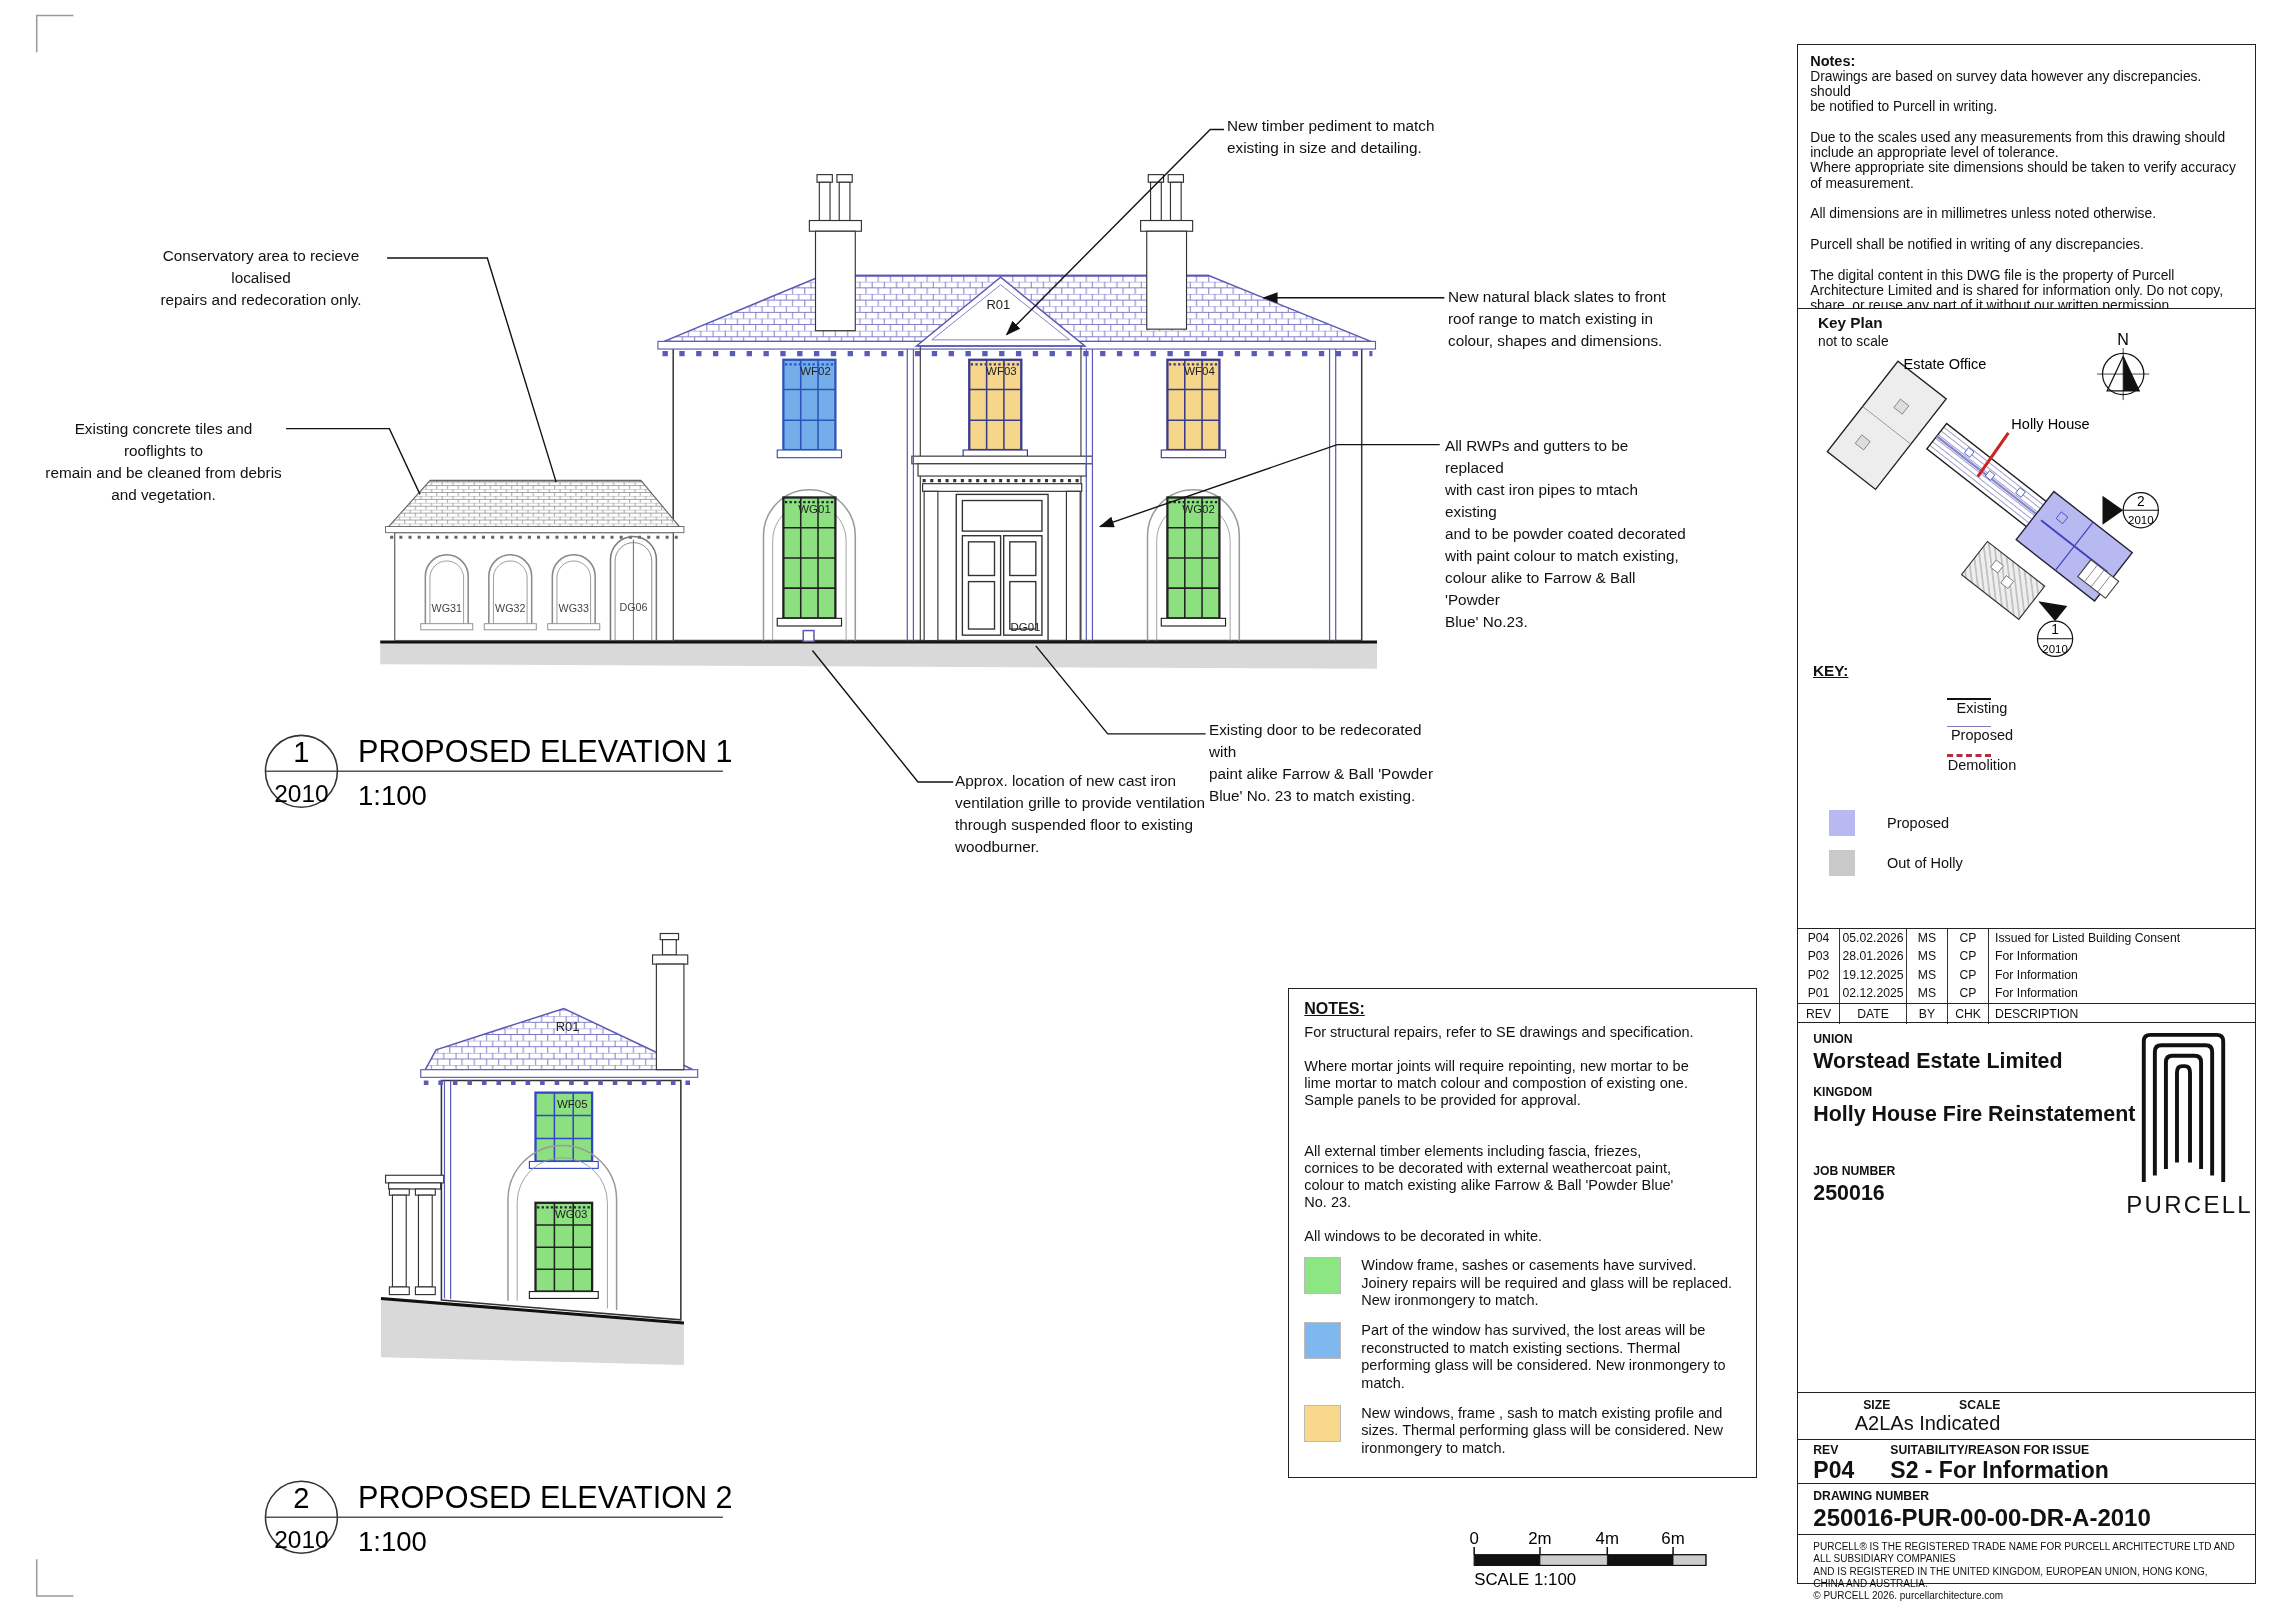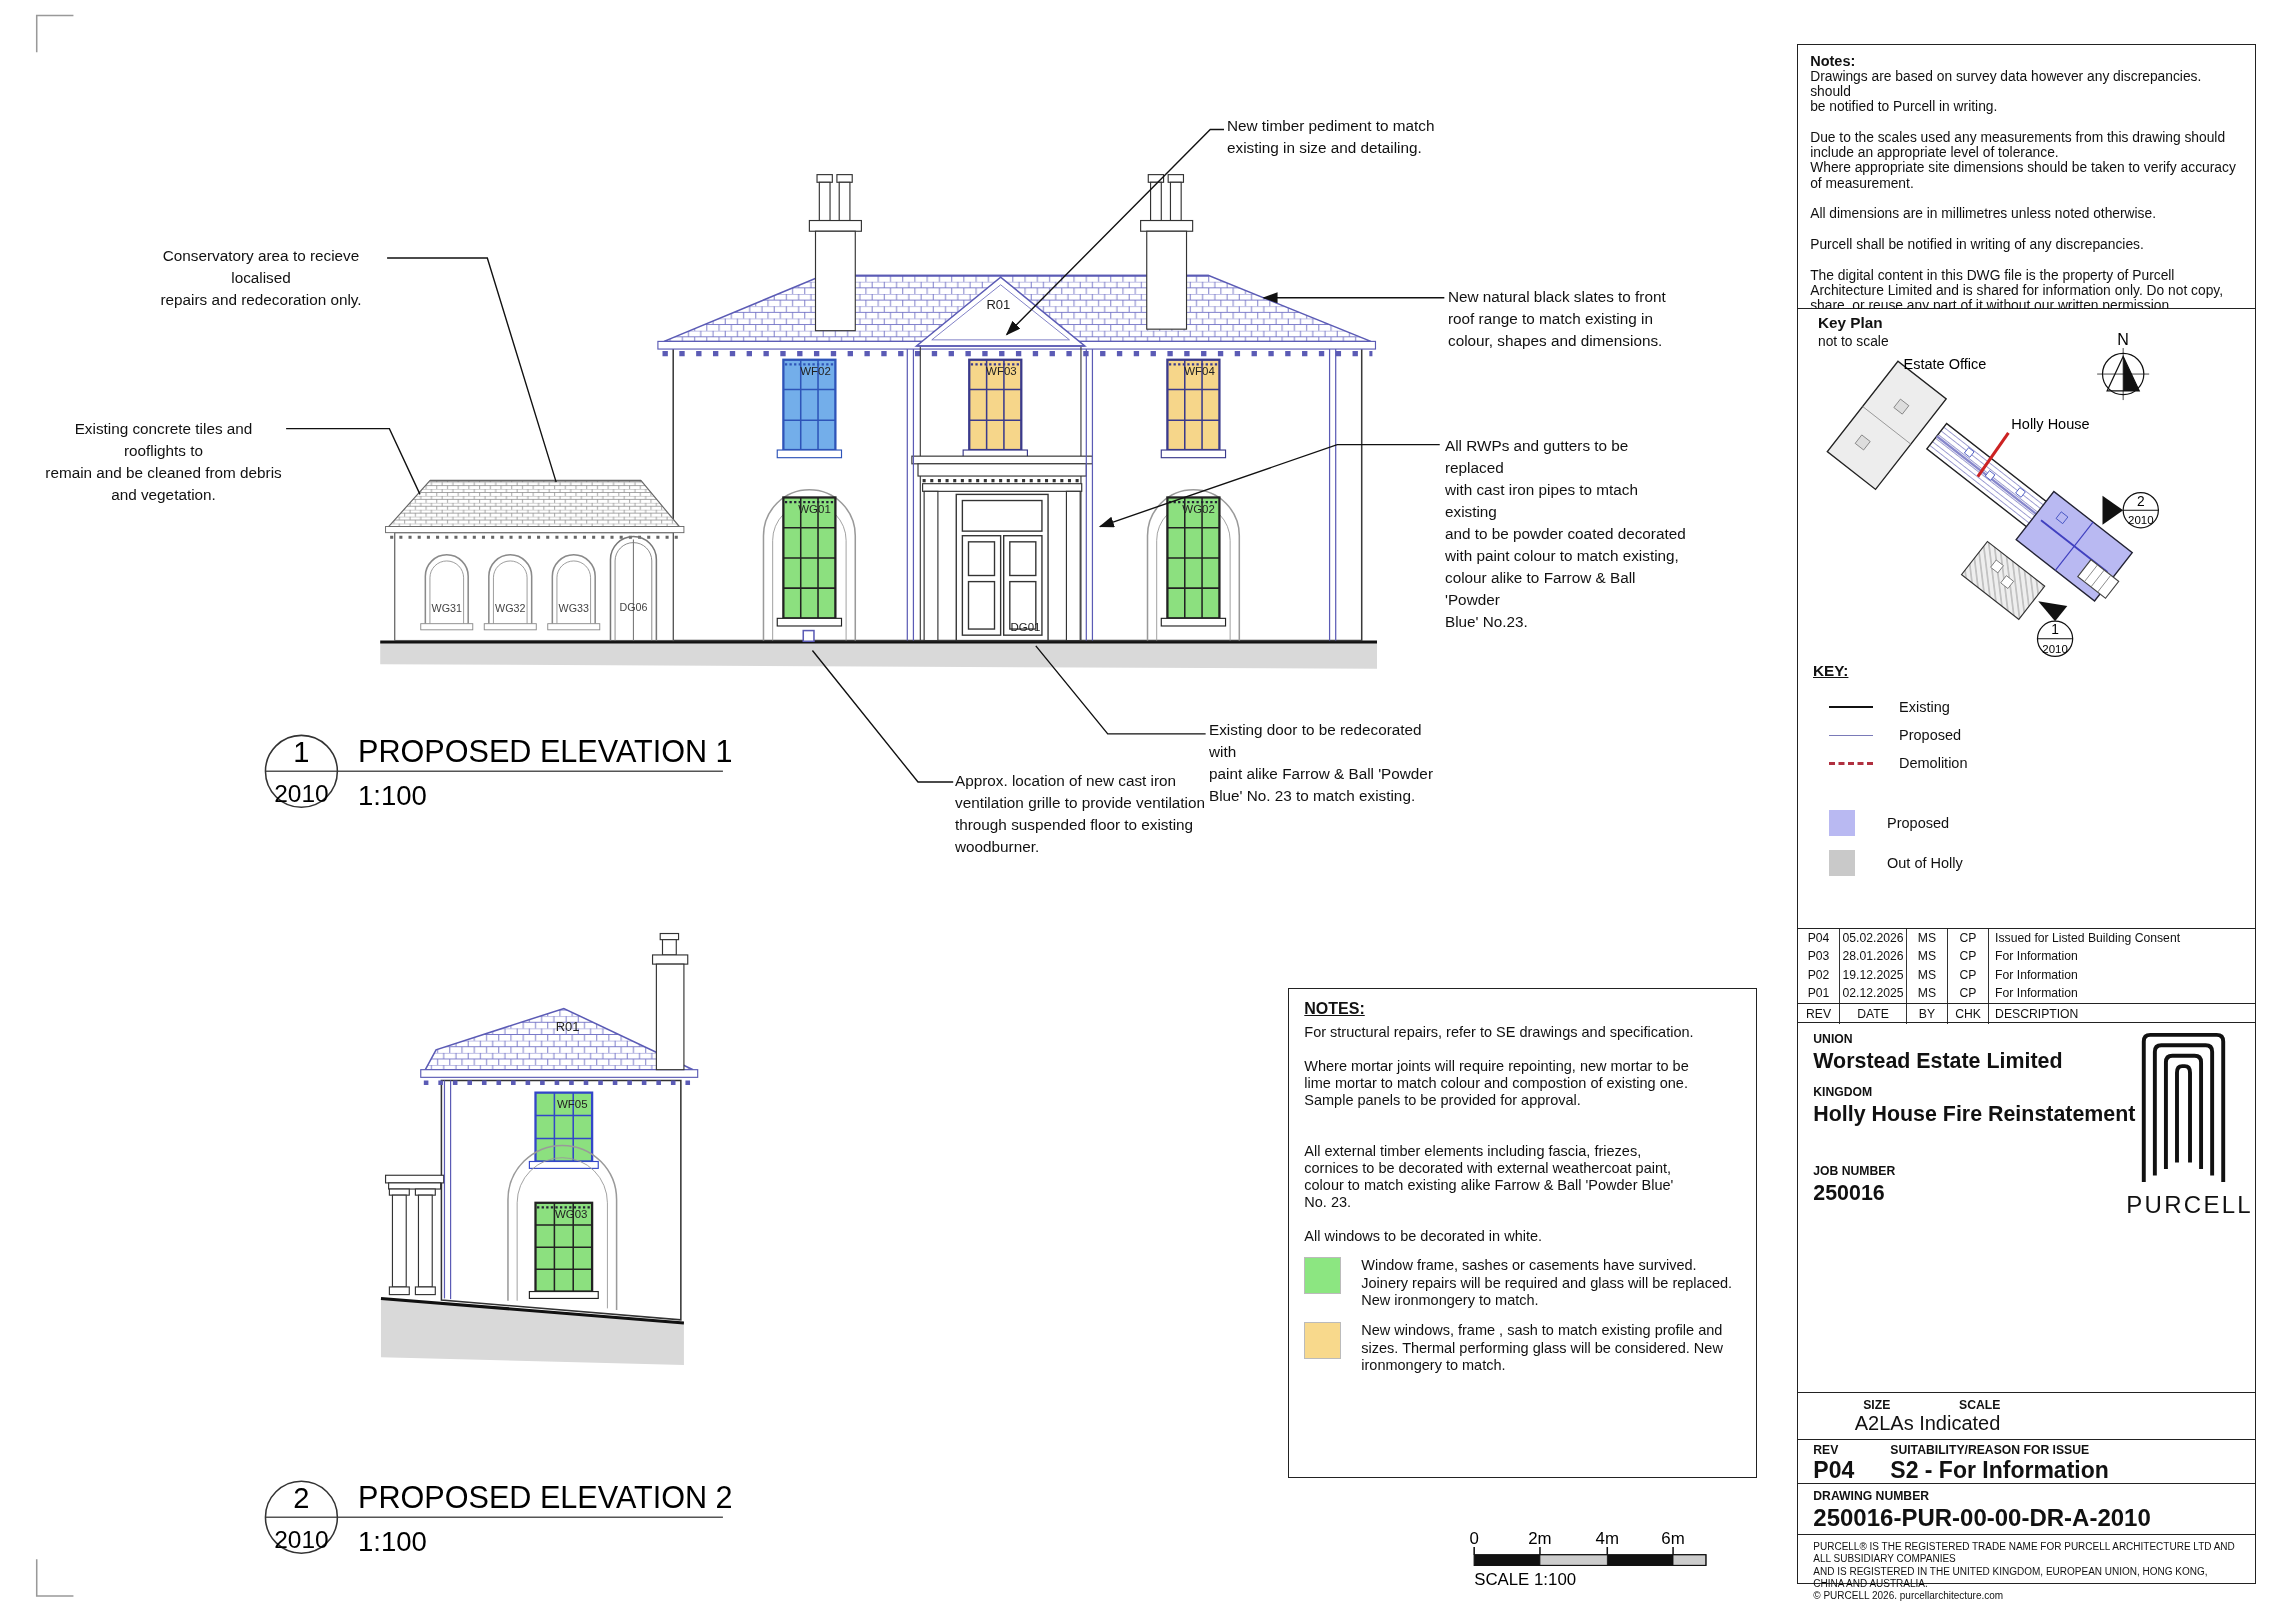--- a/index.html
+++ b/index.html
@@ -22,21 +22,21 @@
   
   .sidecol{position:absolute;left:1797px;top:44px;width:459px;height:1540px;
            border:1.5px solid #222;box-sizing:border-box;background:#fff;}
   .sidecol .sec{position:absolute;left:0;width:100%;box-sizing:border-box;}
   .side-notes{top:0;height:264px;border-bottom:1.5px solid #222;padding:7.7px 12.2px;overflow:hidden;}
   .side-notes h4{margin:0;font-size:14.5px;}
   .side-notes .nb{font-size:13.8px;line-height:15.3px;white-space:pre-line;}
   .kp-head{position:absolute;left:20px;top:269px;font-size:15.3px;font-weight:bold;}
   .kp-sub{position:absolute;left:20px;top:289px;font-size:13.8px;}
   .key-head{position:absolute;left:15px;top:617px;font-size:15.3px;font-weight:bold;text-decoration:underline;}
-  .key-line-row{position:absolute;left:31px;width:306px;height:18.4px;display:flex;align-items:center;}
+  .key-line-row{position:absolute;left:31px;width:306px;height:18.4px;display:flex;align-items:center;flex-direction:column;}
   .key-sample{width:44px;margin-right:26px;}
   .ks-exist{border-top:2.3px solid #111;}
   .ks-prop{border-top:1.9px solid #7a7ab8;}
   .ks-demo{border-top:3.1px dashed #b03040;}
   .key-label{font-size:14.5px;}
   .key-sw-row{position:absolute;left:31px;display:flex;align-items:center;height:26px;}
   .key-sw{width:26px;height:26px;margin-right:32px;}
   .ksw-prop{background:#b9b9f2;} .ksw-oos{background:#c9c9c9;}
   
   .rev{top:883px;height:94px;border-top:1.5px solid #222;font-size:12.2px;}
@@ -351,20 +351,24 @@
 cornices to be decorated with external weathercoat paint,
 colour to match existing alike Farrow &amp; Ball 'Powder Blue'
 No. 23.
 
 All windows to be decorated in white.</div>
     <div class="leg-row">
       <div class="leg-sw sw-green"></div>
       <div class="leg-tx">Window frame, sashes or casements have survived. Joinery repairs will be required and glass will be replaced. New ironmongery to match.</div>
     </div>
     <div class="leg-row">
+      <div class="leg-sw sw-blue"></div>
+      <div class="leg-tx">Part of the window has survived, the lost areas will be reconstructed to match existing sections. Thermal performing glass will be considered. New ironmongery to match.</div>
+    </div>
+    <div class="leg-row">
       <div class="leg-sw sw-yellow"></div>
       <div class="leg-tx">New windows, frame , sash to match existing profile and sizes. Thermal performing glass will be considered. New ironmongery to match.</div>
     </div>
   </div>
 
   <div class="sidecol">
 
     <div class="sec side-notes">
       <h4>Notes:</h4>
       <div class="nb">Drawings are based on survey data however any discrepancies. should

